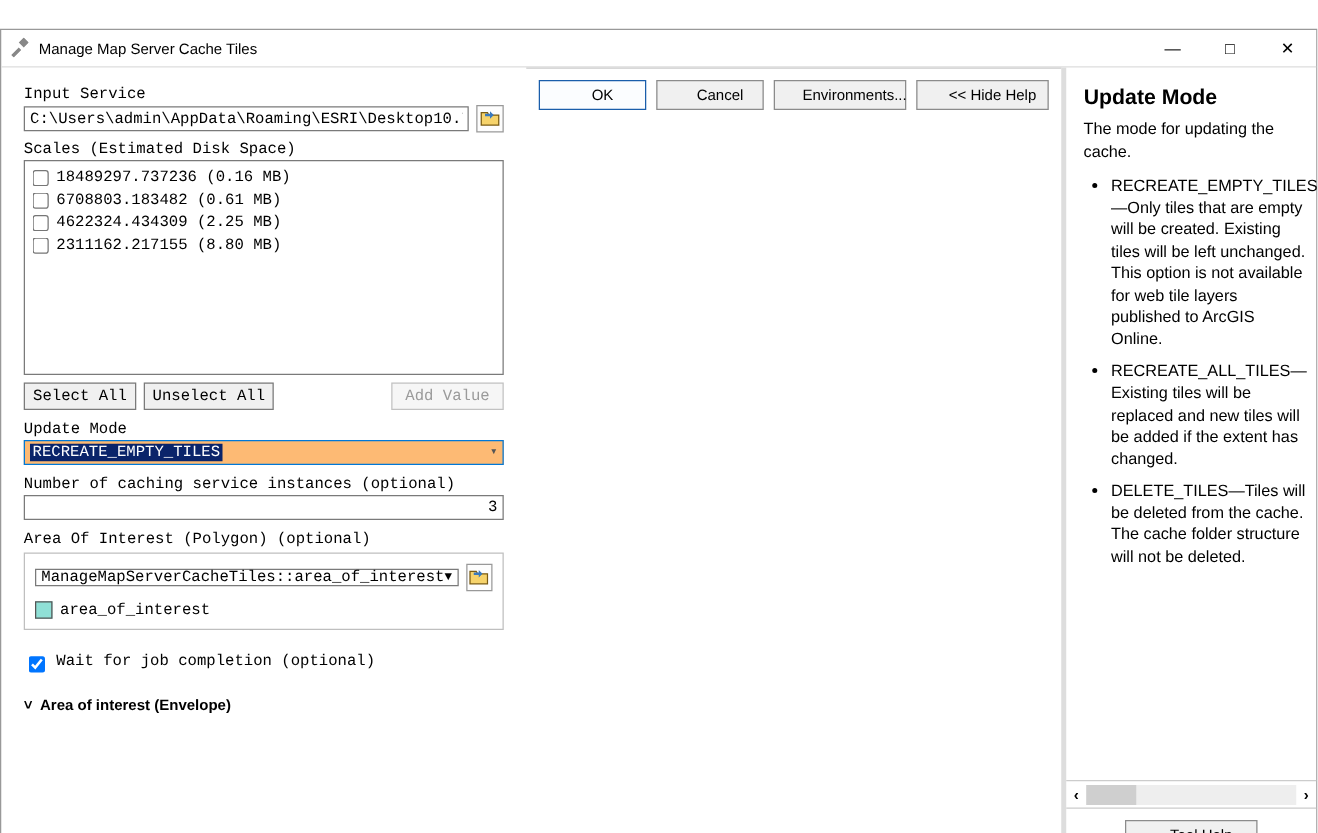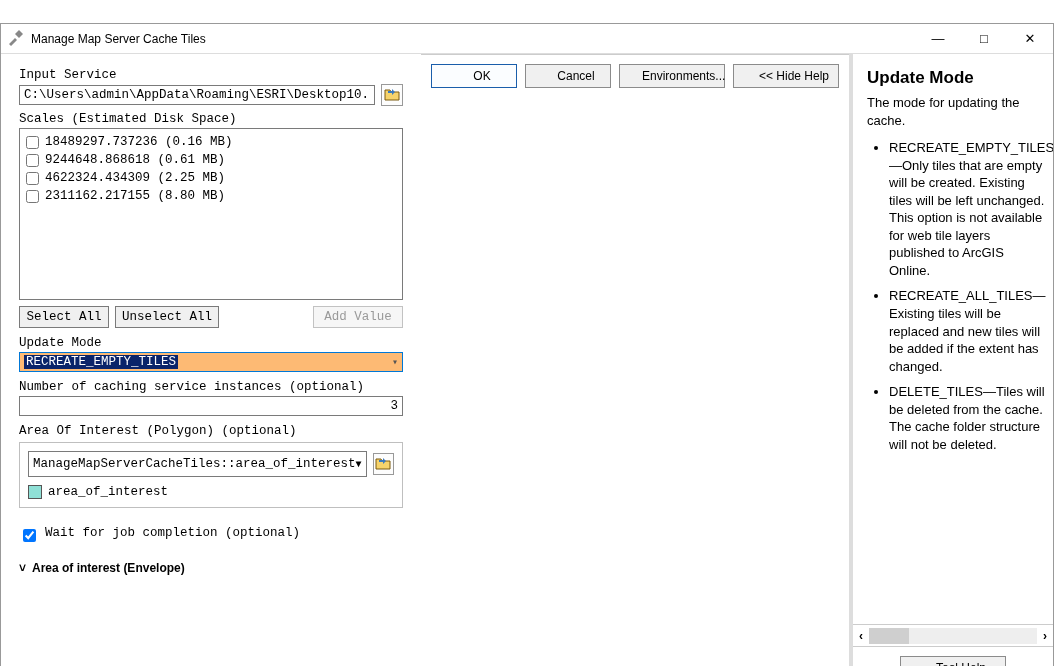--- a/index.html
+++ b/index.html
@@ -23,21 +23,21 @@
   .btn-row { display: flex; gap: 6px; margin-top: 6px; align-items: center; }
   .std-btn { height: 22px; min-width: 90px; border: 1px solid #7a7a7a; background: #f0f0f0; font-family: "Courier New", monospace; font-size: 12.5px; cursor: pointer; }
   .std-btn:disabled { color: #9a9a9a; border-color: #c2c2c2; background: #f6f6f6; cursor: default; }
   .spacer { flex: 1; }
   .combo { width: 100%; height: 20px; border: 1px solid #0078d7; background: #fdba74; font-family: "Courier New", monospace; font-size: 12.5px; color: #000; padding: 0 4px; display: flex; align-items: center; justify-content: space-between; }
   .combo .sel { background: #0a246a; color: #fff; padding: 0 2px; }
   .combo .arrow { color: #555; font-size: 10px; }
   .text-input { width: 100%; height: 20px; border: 1px solid #7a7a7a; font-family: "Courier New", monospace; font-size: 12.5px; padding: 0 4px; text-align: right; }
   .aoi-outer { border: 1px solid #bfbfbf; margin-top: 4px; padding: 8px; }
   .aoi-row { display: flex; gap: 6px; align-items: center; }
-  .aoi-combo { flex: 1; height: 26px; border: 1px solid #7a7a7a; background: #fff; font-family: "Courier New", monospace; font-size: 12.5px; padding: 0 4px; display: flex; align-items: center; justify-content: space-between; }
+  .aoi-combo { flex: 1; height: 14px; border: 1px solid #7a7a7a; background: #fff; font-family: "Courier New", monospace; font-size: 12.5px; padding: 0 4px; display: flex; align-items: center; justify-content: space-between; }
   .aoi-list-item { display:flex; align-items:center; gap:6px; margin-top:8px; font-family:"Courier New",monospace; font-size:12.5px; }
   .aoi-swatch { width:14px; height:14px; background:#8fe0d6; border:1px solid #555; }
   .checkbox-row { display:flex; gap:6px; margin-top:18px; font-family:"Courier New",monospace; font-size:12.5px; }
   .env-header { display:flex; align-items:center; gap:6px; margin-top:16px; font-size:12px; font-weight:bold; cursor:pointer; }
   .env-header .chev { font-size:12px; }
   .footer { height: 42px; border-top: 1px solid #ccc; display: flex; align-items: center; justify-content: flex-end; gap: 8px; padding: 0 10px; }
   .dlg-btn { height: 24px; width: 86px; border: 1px solid #8b8b8b; background: #f0f0f0; font-size: 12px; cursor: pointer; padding-left: 22px; }
   .dlg-btn.primary { border: 1.5px solid #1a5eab; background: #fbfdff; }
   .dlg-btn.wide { width: 106px; }
   .help-header { font-size: 17px; font-weight: 600; padding: 14px 14px 6px 14px; }
@@ -88,21 +88,21 @@
 
         
         <div class="mono-label">Scales (Estimated Disk Space)</div>
         <div class="scales-box" id="scales-box">
             <div class="scale-item">
               <input type="checkbox" style="">
               <span>18489297.737236 (0.16 MB)</span>
             </div>
             <div class="scale-item">
               <input type="checkbox" style="">
-              <span>9244648.868618 (0.61 MB)</span>
+              <span>6708803.183482 (0.61 MB)</span>
             </div>
             <div class="scale-item">
               <input type="checkbox" style="">
               <span>4622324.434309 (2.25 MB)</span>
             </div>
             <div class="scale-item">
               <input type="checkbox" style="">
               <span>2311162.217155 (8.80 MB)</span>
             </div>
           </div>

